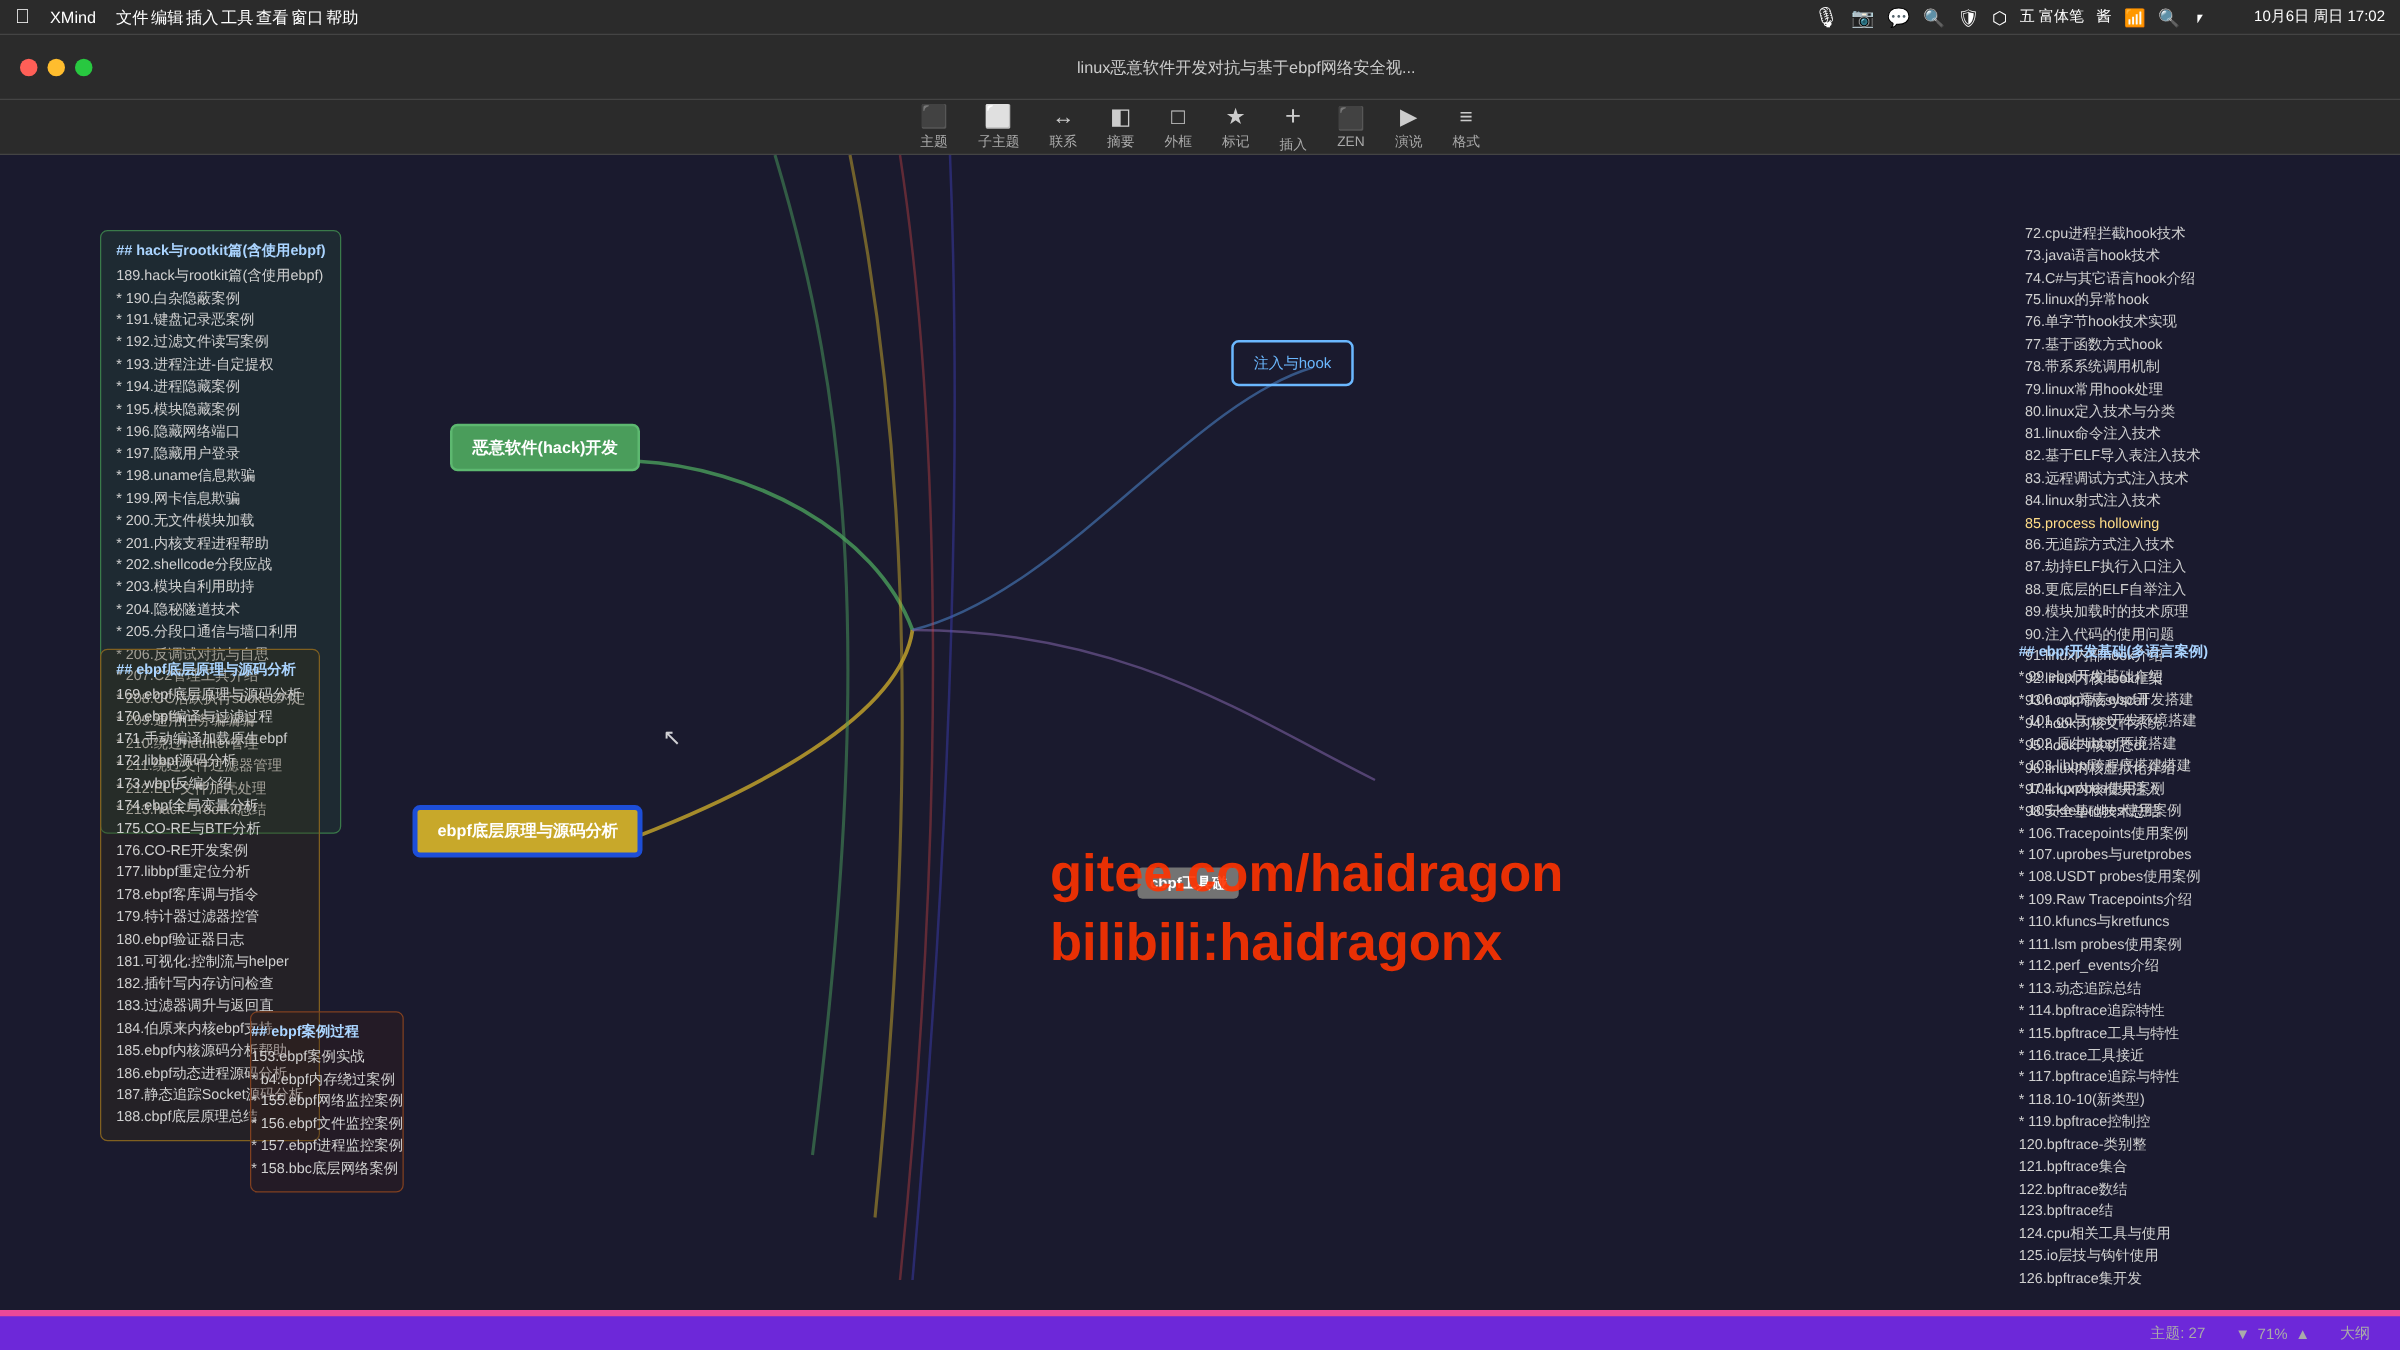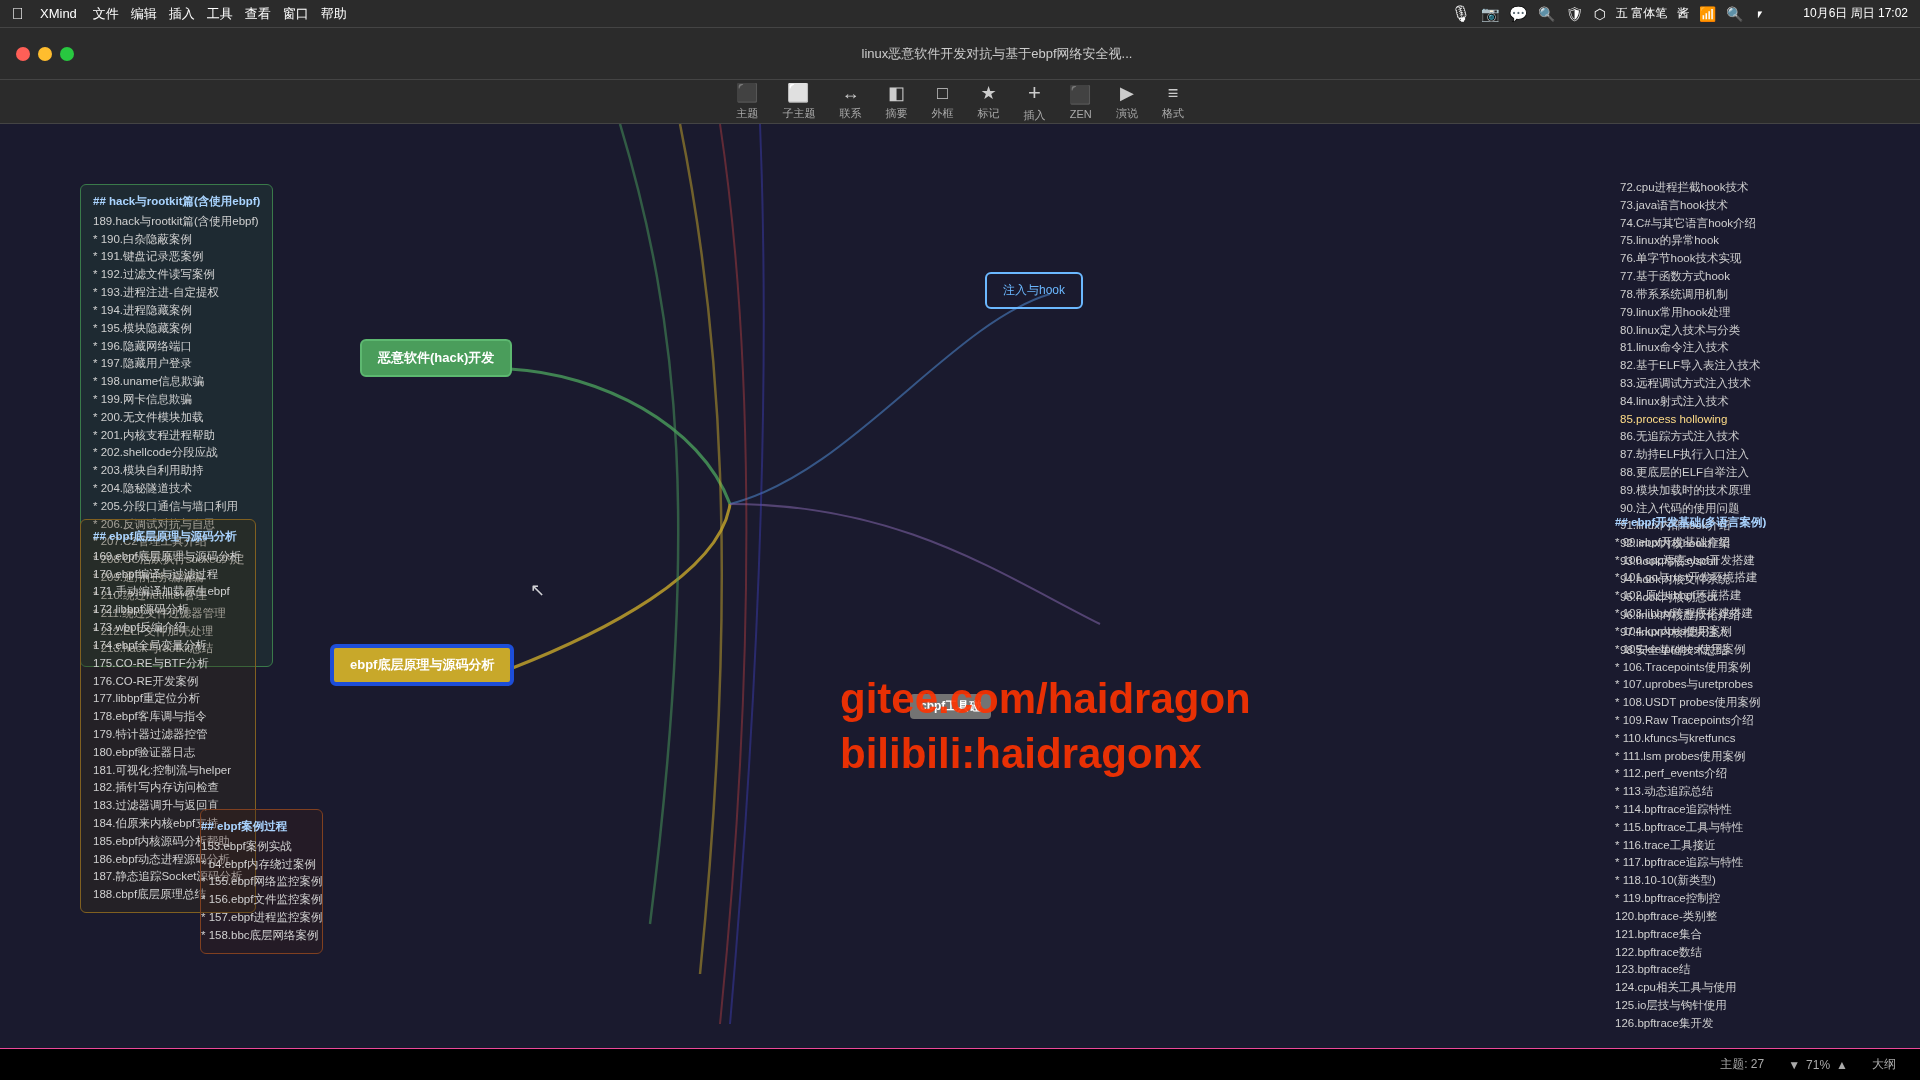--- a/index.html
+++ b/index.html
@@ -17,21 +17,21 @@
       background: #2b2b2b;
       display: flex;
       align-items: center;
       padding: 0 12px;
       color: #fff;
       font-size: 13px;
       gap: 16px;
       border-bottom: 1px solid #444;
     }
     .menubar-apple { font-size: 16px; }
-    .menubar-items { display: flex; gap: 12px; }
+    .menubar-items { display: flex; gap: 2px; }
 
     
     .titlebar {
       height: 52px;
       background: #2b2b2b;
       display: flex;
       align-items: center;
       padding: 0 16px;
       border-bottom: 1px solid #444;
       position: relative;
@@ -134,22 +134,22 @@
       font-weight: bold;
       font-size: 42px;
       line-height: 1.3;
       pointer-events: none;
       opacity: 0.9;
     }
 
     
     .statusbar {
       height: 32px;
-      background: #000000;
-      border-top: 1px solid #ec4899;
+      background: #6d28d9;
+      border-top: 5px solid #ec4899;
       display: flex;
       align-items: center;
       justify-content: flex-end;
       padding: 0 24px;
       color: #aaa;
       font-size: 12px;
       gap: 24px;
     }
     .statusbar-item { display: flex; align-items: center; gap: 6px; }
 

